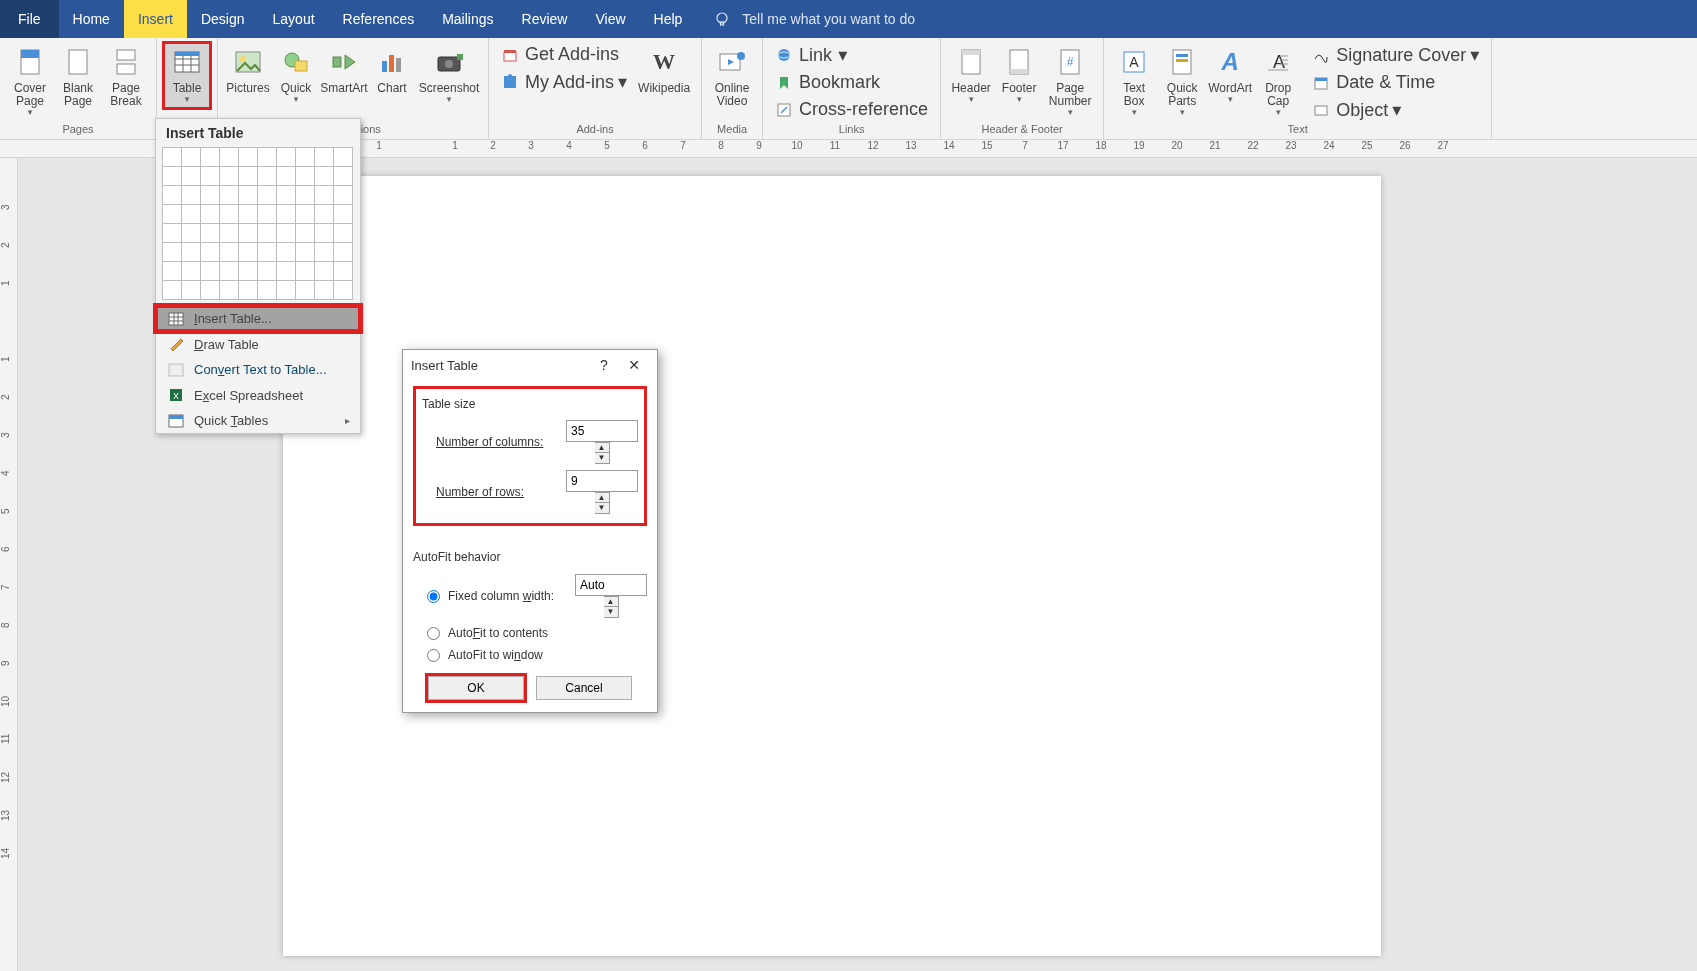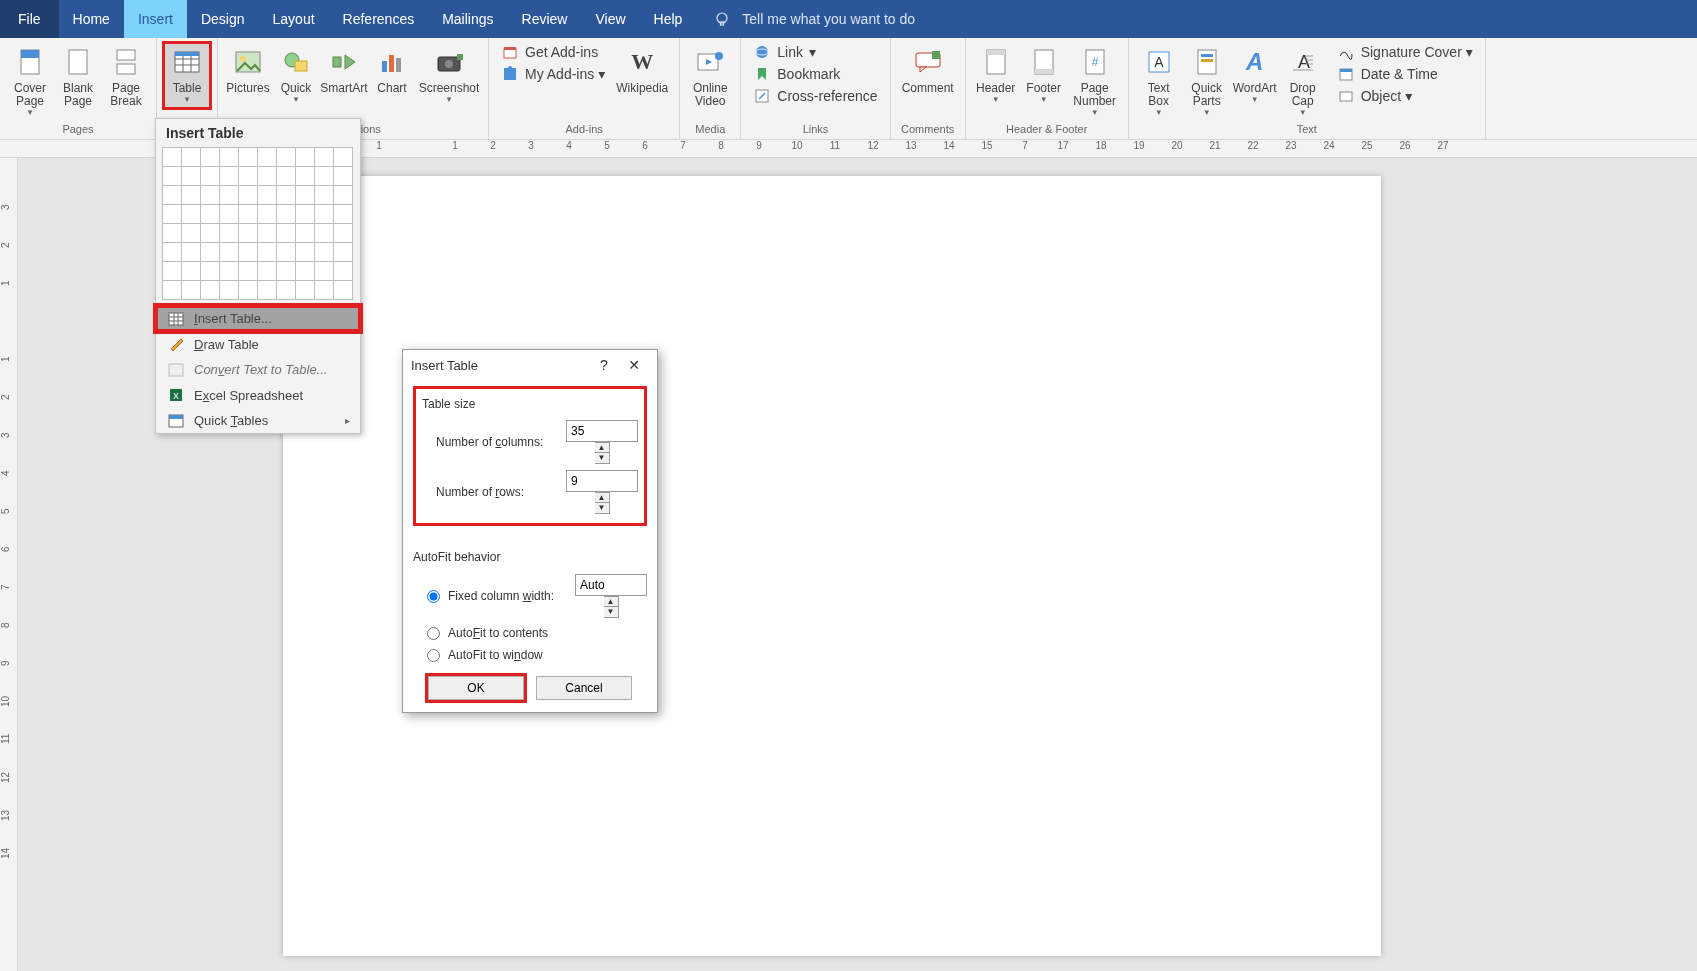--- a/index.html
+++ b/index.html
@@ -2,52 +2,52 @@
 <html><head>
 <meta charset="utf-8">
 <style>
 * { box-sizing: border-box; margin: 0; padding: 0; font-family: "Segoe UI", Tahoma, sans-serif; }
 body { background: #e6e6e6; overflow: hidden; width: 1697px; height: 971px; position: relative; }
 
 
 .ribbon-tabs { background: #2b579a; display: flex; align-items: center; height: 38px; color: #fff; font-size: 14px; }
 .ribbon-tabs .tab { padding: 0 14px; height: 38px; line-height: 38px; cursor: pointer; }
 .ribbon-tabs .tab.file { background: #1e3e6e; padding: 0 18px; }
-.ribbon-tabs .tab.active { background: #7dd3fc; color: #2b579a; }
+.ribbon-tabs .tab.active { background: #fde047; color: #2b579a; }
 .ribbon-tabs .tellme { display: flex; align-items: center; margin-left: 18px; color: #d9e3f2; font-size: 14px; }
 .ribbon-tabs .tellme .bulb { margin-right: 12px; }
 
 
 .ribbon { background: #f3f3f3; height: 102px; border-bottom: 1px solid #d4d4d4; display: flex; }
 .group { display: flex; flex-direction: column; justify-content: space-between; border-right: 1px solid #d4d4d4; padding: 4px 6px 0 6px; height: 100%; }
 .group-row { display: flex; align-items: flex-start; flex: 1; }
 .group-label { text-align: center; font-size: 11px; color: #666; padding-bottom: 4px; }
 .big-btn { display: flex; flex-direction: column; align-items: center; justify-content: flex-start; width: 48px; padding: 4px 2px; font-size: 12px; color: #444; text-align: center; line-height: 1.1; cursor: pointer; }
 .big-btn .icon-box { height: 32px; display: flex; align-items: center; justify-content: center; margin-bottom: 4px; }
 .big-btn .chev { font-size: 9px; color: #666; }
 .small-btn-col { display: flex; flex-direction: column; gap: 2px; }
-.small-btn { display: flex; align-items: center; font-size: 14px; color: #444; padding: 2px 6px; cursor: pointer; white-space: nowrap; text-align: right; }
+.small-btn { display: flex; align-items: center; font-size: 18px; color: #444; padding: 2px 6px; cursor: pointer; white-space: nowrap; text-align: right; }
 .small-btn .mini-icon { width: 18px; display: inline-flex; justify-content: center; margin-right: 6px; }
 .highlight-red { outline: 3px solid #e02020; outline-offset: -2px; }
 
 
 svg { display: block; }
 
 
 .table-dropdown {
   position: absolute; left: 155px; top: 118px; width: 206px;
   background: #f3f3f3; border: 1px solid #c6c6c6; box-shadow: 2px 2px 6px rgba(0,0,0,.25);
   z-index: 50;
 }
 .table-dropdown .dd-title { padding: 6px 10px; font-weight: 600; font-size: 14px; color: #333; }
 .table-dropdown .grid { padding: 0 6px 6px 6px; }
 .table-dropdown .grid table { border-collapse: collapse; }
 .table-dropdown .grid td { width: 19px; height: 19px; border: 1px solid #bdbdbd; background: #fff; }
 .table-dropdown .menu-item { display: flex; align-items: center; padding: 5px 10px; font-size: 13px; color: #444; cursor: pointer; }
-.table-dropdown .menu-item.disabled { color: #737373; cursor: default; font-style: italic; }
+.table-dropdown .menu-item.disabled { color: #0c4a6e; cursor: default; }
 .table-dropdown .menu-item .mi-icon { width: 20px; display: inline-flex; justify-content: center; margin-right: 8px; }
 .table-dropdown .menu-item.hover { background: #a3a3a3; }
 .table-dropdown .menu-item.highlight-red { outline-offset: 0; border: 2px solid #e02020; padding: 3px 8px; }
 .menu-arrow { margin-left: auto; font-size: 10px; color: #666; }
 
 
 .ruler-h { position: absolute; left: 0; top: 140px; right: 0; height: 18px; background: #f3f3f3; border-bottom: 1px solid #d4d4d4; font-size: 10px; color: #666; overflow: hidden; }
 .ruler-h .ticks { position: absolute; left: 360px; top: 0; display: flex; }
 .ruler-h .ticks span { width: 38px; text-align: center; }
 .ruler-v { position: absolute; left: 0; top: 158px; bottom: 0; width: 18px; background: #f3f3f3; border-right: 1px solid #d4d4d4; font-size: 10px; color: #666; }
@@ -59,21 +59,21 @@
 .page { position: absolute; left: 265px; top: 18px; width: 1098px; height: 780px; background: #fff; box-shadow: 0 0 6px rgba(0,0,0,.25); }
 
 
 .dialog { position: absolute; left: 402px; top: 349px; width: 256px; background: #fff; border: 1px solid #999; box-shadow: 3px 3px 10px rgba(0,0,0,.35); z-index: 100; font-size: 12px; color: #333; }
 .dialog .titlebar { display: flex; align-items: center; height: 30px; padding: 0 8px; }
 .dialog .titlebar .title { flex: 1; font-size: 13px; }
 .dialog .titlebar .tbtn { width: 30px; text-align: center; font-size: 14px; cursor: pointer; }
 .dialog .body { padding: 6px 10px 12px 10px; }
 .dialog .legend { font-size: 12px; color: #333; padding: 4px 0 6px 0; position: relative; }
 .dialog .row { display: flex; align-items: center; padding: 3px 0 3px 14px; }
-.dialog .row label { flex: 1; }
+.dialog .row label { flex: 1; text-decoration: underline; }
 .dialog .spin { display: flex; align-items: center; flex-direction: column; }
 .dialog .spin input { width: 72px; height: 22px; border: 1px solid #9a9a9a; padding: 0 4px; font-size: 12px; }
 .dialog .spin .spinbtns { display: flex; flex-direction: column; border: 1px solid #9a9a9a; border-left: none; }
 .dialog .spin .spinbtns span { width: 14px; height: 10px; font-size: 8px; line-height: 10px; text-align: center; background: #f0f0f0; cursor: pointer; }
 .dialog .spin .spinbtns span:first-child { border-bottom: 1px solid #9a9a9a; }
 .dialog .radio-row { display: flex; align-items: center; padding: 4px 0 4px 14px; }
 .dialog .radio-row input[type=radio] { margin-right: 8px; }
 .dialog .check-row { display: flex; align-items: center; padding: 12px 0 4px 0; }
 .dialog .check-row input { margin-right: 8px; width: 14px; height: 14px; }
 .dialog .buttons { display: flex; justify-content: center; gap: 12px; margin-top: 10px; }
@@ -295,35 +295,20 @@
                 <path d="M5,11 L11,5" stroke="#4a90d9" stroke-width="1.5"></path>
               </svg>
             </span>
             <span>Cross-reference</span>
           </div>
       </div>
     </div>
     <div class="group-label">Links</div>
   </div>
 
-  <div class="group">
-    <div class="group-row">
-      <div class="big-btn" style="width:62px">
-        <span class="icon-box">
-            <svg width="28" height="22">
-              <rect x="2" y="2" width="24" height="14" rx="2" fill="#fff" stroke="#c0392b"></rect>
-              <polygon points="6,16 6,21 12,16" fill="#fff" stroke="#c0392b"></polygon>
-              <rect x="18" y="0" width="8" height="8" fill="#5aa05a"></rect>
-            </svg>
-          </span>
-        <span>Comment</span>
-      </div>
-    </div>
-    <div class="group-label">Comments</div>
-  </div>
 
   <div class="group">
     <div class="group-row">
       <div class="big-btn">
         <span class="icon-box">
             <svg width="24" height="28">
               <rect x="3" y="2" width="18" height="24" fill="#fff" stroke="#888"></rect>
               <rect x="3" y="2" width="18" height="5" fill="#d9d9d9"></rect>
             </svg>
           </span>

